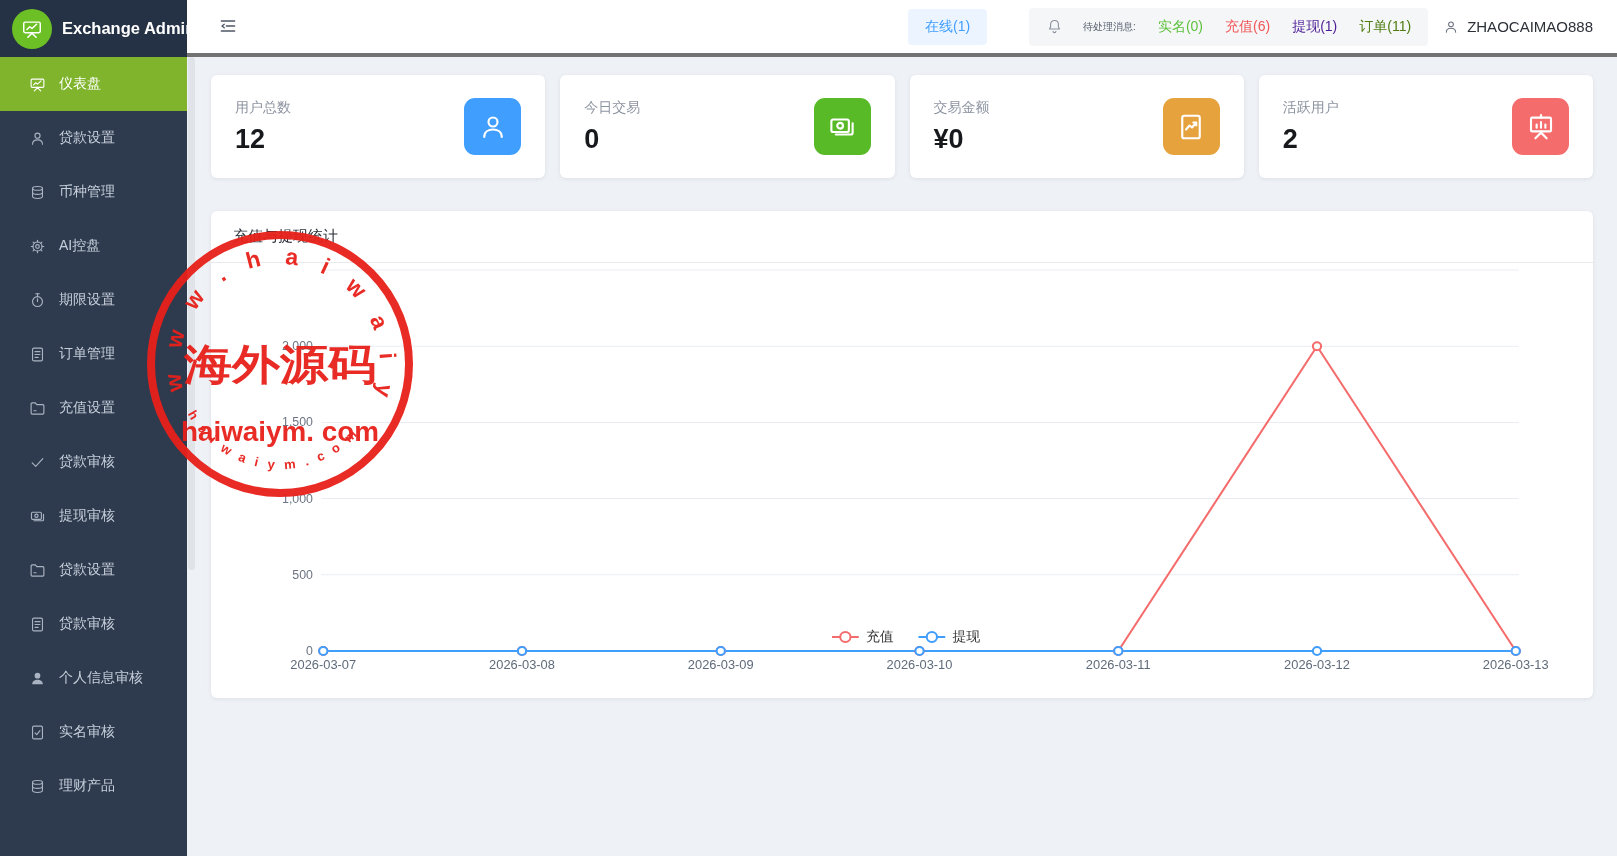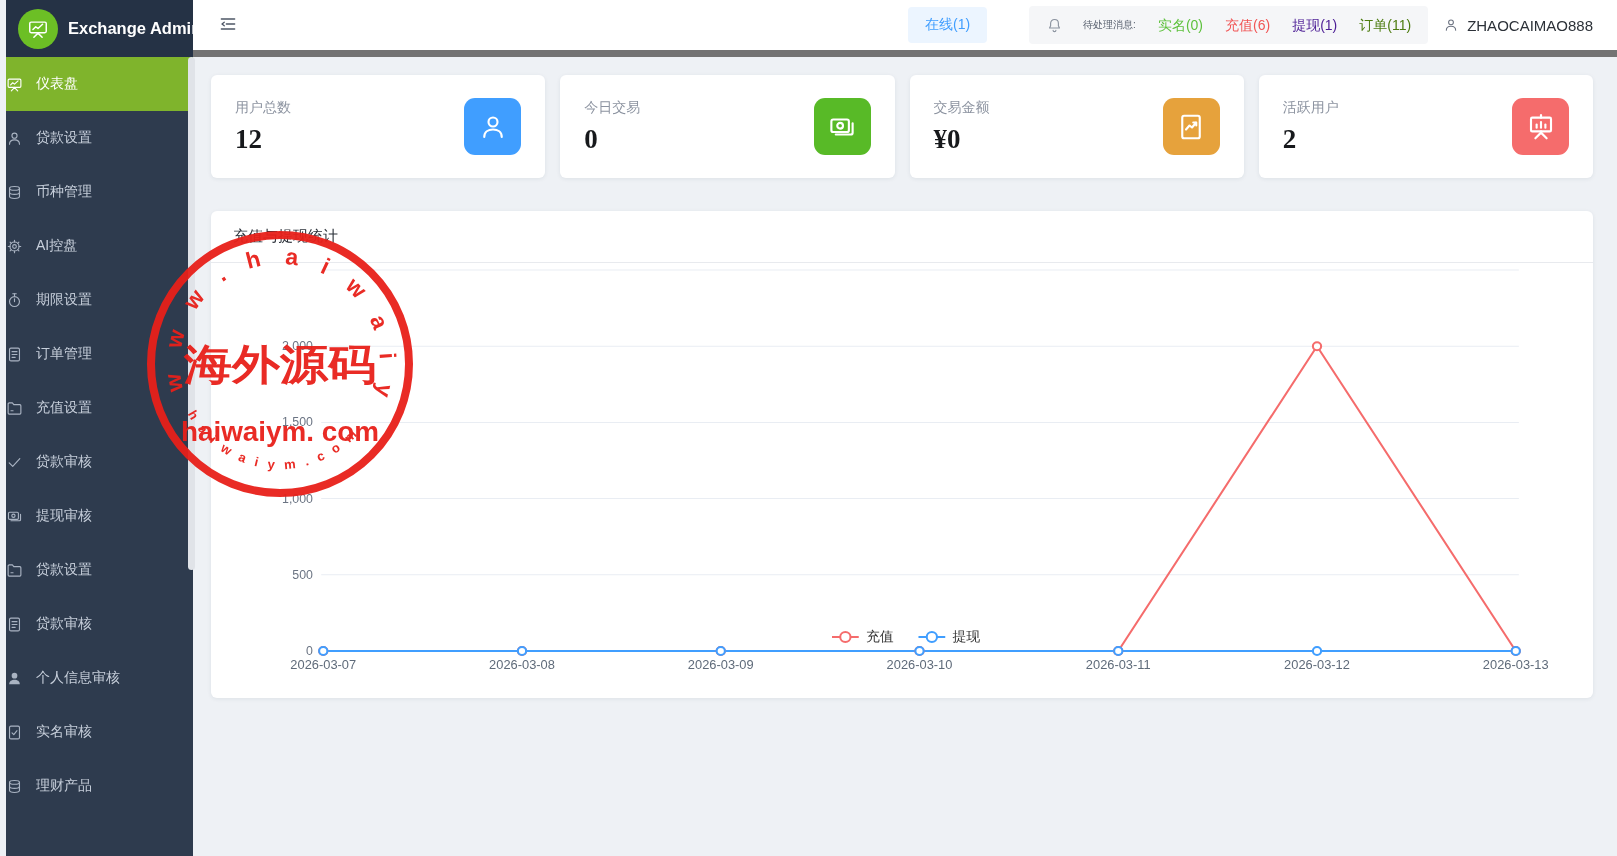--- a/index.html
+++ b/index.html
@@ -1,53 +1,53 @@
 <!DOCTYPE html>
 <html><head>
 <meta charset="utf-8">
 <style>
   * { margin:0; padding:0; box-sizing:border-box; }
   html,body { width:1617px; height:856px; overflow:hidden; font-family:"Liberation Sans","DejaVu Sans",sans-serif; background:#eef1f5; }
   .app { position:relative; width:1617px; height:856px; }
 
   
-  .sidebar { position:absolute; left:6px; top:0; width:187px; height:856px; background:#2e3b4e; z-index:5; }
+  .sidebar { position:absolute; left:0; top:0; width:187px; height:856px; background:#2e3b4e; z-index:5; }
   .brand { height:57px; background:#253245; display:flex; align-items:center; padding-left:12px; }
   .brand-logo { width:40px; height:40px; border-radius:50%; background:#6cbf25; display:flex; align-items:center; justify-content:center; color:#fff; flex:0 0 auto; }
   .brand-logo .ic { width:22px; height:22px; }
   .brand-title { color:#fff; font-weight:bold; font-size:16.5px; margin-left:10px; white-space:nowrap; }
   .menu { }
-  .menu-item { height:54px; display:flex; align-items:center; color:#c7cfdb; font-size:14px; cursor:pointer; }
+  .menu-item { height:54px; display:flex; align-items:center; padding-left:29px; color:#c7cfdb; font-size:14px; cursor:pointer; }
   .menu-item .ic { width:17px; height:17px; color:#a9b3c2; flex:0 0 auto; }
   .menu-item .mi-label { margin-left:13px; white-space:nowrap; }
   .menu-item.active { background:#7fb42c; color:#fff; }
   .menu-item.active .ic { color:#fff; }
 
   
   .scroll-thumb { position:absolute; left:188px; top:57px; width:7px; height:513px; background:#e0e3e8; border-radius:4px; z-index:6; }
 
   
   .main { position:absolute; left:187px; top:0; width:1430px; height:856px; }
-  .topbar { height:57px; background:#fff; display:flex; align-items:center; padding:0 24px 0 30px; border-bottom:7px solid #737373; }
+  .topbar { height:57px; background:#fff; display:flex; align-items:center; padding:0 24px 0 30px; border-bottom:4px solid #737373; }
   .fold-btn { background:none; border:none; cursor:pointer; color:#4e5766; width:22px; height:22px; padding:0; }
   .fold-btn .ic { width:20px; height:20px; }
   .topbar-right { margin-left:auto; display:flex; align-items:center; }
   .online-pill { background:#ecf5ff; color:#409eff; font-size:14px; padding:9px 17px; border-radius:4px; cursor:pointer; margin-right:42px; }
   .msg-bar { background:#f5f6f8; border-radius:4px; height:38px; display:flex; align-items:center; padding:0 17px; margin-right:15px; }
   .msg-bar .ic { width:17px; height:17px; color:#8b939f; }
   .msg-label { color:#5a6270; font-size:10px; margin-left:20px; }
   .pending-badge { font-size:14px; font-weight:normal; margin-left:22px; cursor:pointer; }
   .user { display:flex; align-items:center; cursor:pointer; }
   .user .ic { width:16px; height:16px; color:#6b7280; }
   .user-name { color:#2c3138; font-size:15px; margin-left:8px; }
 
   
   .content { padding:18px 24px 0 24px; }
   .stats-row { display:flex; gap:15px; }
-  .stat-card { flex:1; height:103px; background:#fff; border-radius:6px; box-shadow:0 1px 4px rgba(31,45,61,.08); display:flex; align-items:center; justify-content:space-between; padding:0 24px;font-family:Liberation Serif, serif; }
+  .stat-card { flex:1; height:103px; background:#fff; border-radius:6px; box-shadow:0 1px 4px rgba(31,45,61,.08); display:flex; align-items:center; justify-content:space-between; padding:0 24px; }
   .stat-label { color:#8c93a0; font-size:14px; }
   .stat-value { color:#17191c; font-size:27px; font-weight:bold; margin-top:7px; }
   .stat-icon { width:57px; height:57px; border-radius:11px; display:flex; align-items:center; justify-content:center; color:#fff; }
   .stat-icon .ic { width:30px; height:30px; stroke-width:1.7; }
 
   .chart-card { margin-top:33px; height:487px; background:#fff; border-radius:6px; box-shadow:0 1px 4px rgba(31,45,61,.08); }
   .chart-header { padding:16px 22px; font-size:15px; color:#2a3038; border-bottom:1px solid #e8eaee; }
   .chart-body { position:relative; height:418px; }
   .chart-body svg { display:block; width:100%; height:418px; }
 

